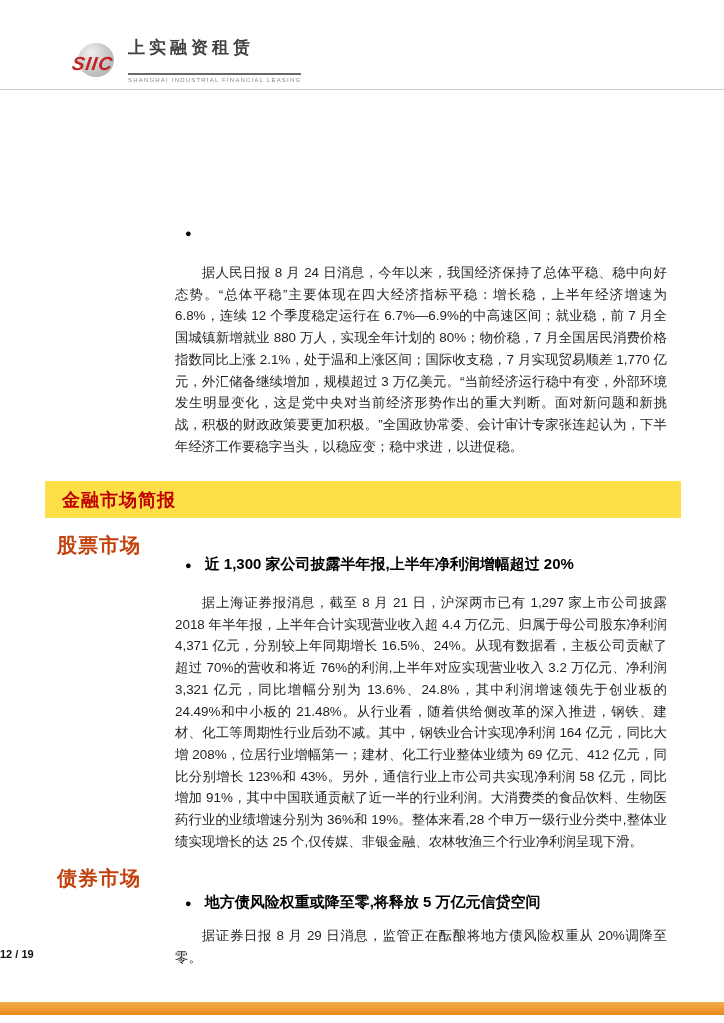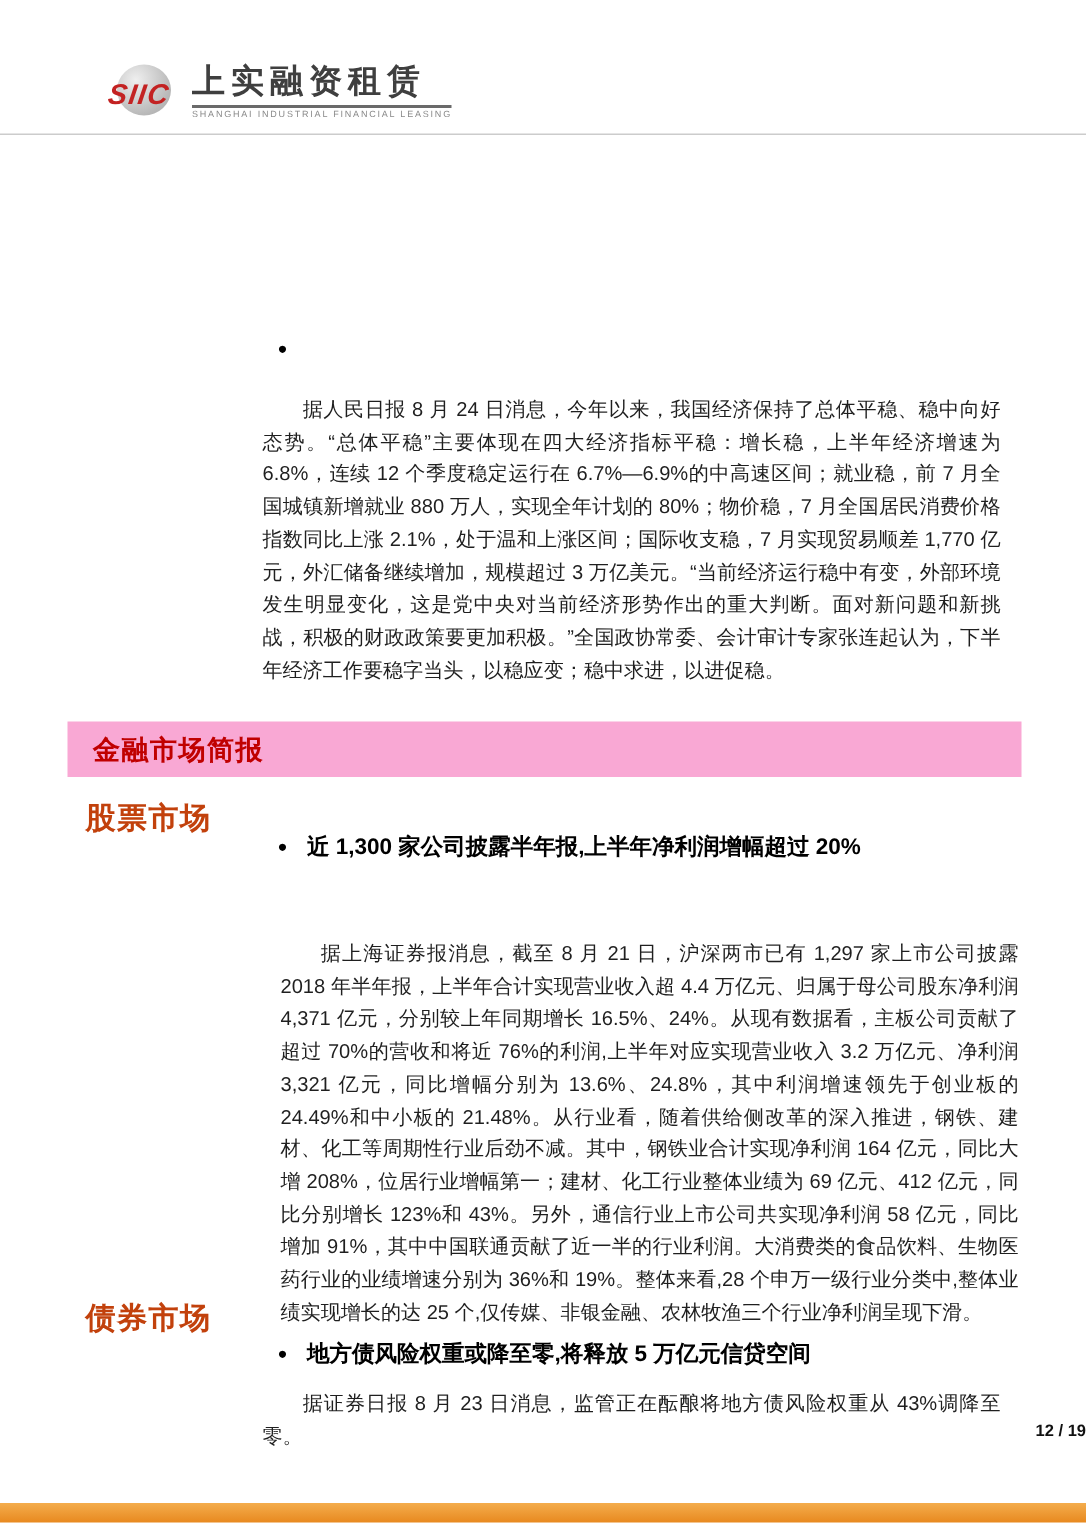--- a/index.html
+++ b/index.html
@@ -21,69 +21,69 @@
     background:radial-gradient(circle at 35% 30%,#efefef,#b9b9b9 70%,#a8a8a8);
     display:block;
   }
   .logo-siic{
     position:absolute;left:-2px;top:12px;
     font-size:19px;font-weight:bold;font-style:italic;
     color:#c32222;letter-spacing:1px;transform:skewX(-8deg);
   }
   .logo-text{display:flex;flex-direction:column;}
   .logo-cn{
-    font-size:22px;font-weight:bold;color:#3f3f3f;letter-spacing:4px;
-    border-bottom:2px solid #6a6a6a;padding-bottom:4px;line-height:1.1;
+    font-size:17px;font-weight:bold;color:#3f3f3f;letter-spacing:4px;
+    border-bottom:2px solid #6a6a6a;padding-bottom:15px;line-height:1.1;
   }
   .logo-en{
     font-size:6px;color:#8a8a8a;letter-spacing:1.2px;margin-top:2px;white-space:nowrap;
   }
   .header-rule{position:absolute;top:89px;left:0;width:724px;height:1px;background:#cccccc;}
 
   
   .body-text{
     position:absolute;left:175px;width:492px;margin:0;
     font-size:13.4px;line-height:21.7px;text-align:justify;color:#1f1f1f;
   }
   .indent{text-indent:2em;}
   .pos-p1{top:96px;}
   .pos-p2{top:262px;}
-  .pos-p3{top:625px;margin-left:12px;}
+  .pos-p3{top:592px;}
   .pos-p4{top:925px;}
 
   
   .headline{
     position:absolute;left:175px;width:500px;
     display:flex;align-items:center;gap:13px;padding-left:10px;
     font-weight:bold;font-size:15px;color:#000;
   }
   .bullet{font-size:11px;line-height:1;position:relative;top:1px;color:#000;}
   .pos-h1{top:227px;}
   .pos-h2{top:555px;}
   .pos-h3{top:893px;}
 
   
   .banner{
     position:absolute;left:45px;top:481px;width:636px;height:37px;
-    background:#f9a8d4;display:flex;align-items:center;padding-left:17px;
+    background:#fde047;display:flex;align-items:center;padding-left:17px;
     box-sizing:border-box;
   }
   .banner span{font-size:18px;font-weight:bold;color:#c00000;letter-spacing:1px;}
 
   
   .section-label{
     position:absolute;left:57px;
     font-size:20px;font-weight:bold;color:#c2410c;letter-spacing:1px;
   }
   .pos-stock-label{top:532px;}
   .pos-bond-label{top:865px;}
 
   
   .page-number{
-    position:absolute;top:948px;left:0;width:724px;text-align:right;
+    position:absolute;top:948px;left:0;width:724px;text-align:left;
     font-size:11px;font-weight:bold;color:#111;
   }
   .footer-bar{
     position:absolute;left:0;right:0;bottom:8px;height:13px;
     background:linear-gradient(to bottom,#f4ad4d,#e8891f);
   }
 </style>
 </head>
 <body>
 
@@ -123,18 +123,18 @@
 
   <p class="body-text indent pos-p3">据上海证券报消息，截至 8 月 21 日，沪深两市已有 1,297 家上市公司披露 2018 年半年报，上半年合计实现营业收入超 4.4 万亿元、归属于母公司股东净利润 4,371 亿元，分别较上年同期增长 16.5%、24%。从现有数据看，主板公司贡献了超过 70%的营收和将近 76%的利润,上半年对应实现营业收入 3.2 万亿元、净利润 3,321 亿元，同比增幅分别为 13.6%、24.8%，其中利润增速领先于创业板的 24.49%和中小板的 21.48%。从行业看，随着供给侧改革的深入推进，钢铁、建材、化工等周期性行业后劲不减。其中，钢铁业合计实现净利润 164 亿元，同比大增 208%，位居行业增幅第一；建材、化工行业整体业绩为 69 亿元、412 亿元，同比分别增长 123%和 43%。另外，通信行业上市公司共实现净利润 58 亿元，同比增加 91%，其中中国联通贡献了近一半的行业利润。大消费类的食品饮料、生物医药行业的业绩增速分别为 36%和 19%。整体来看,28 个申万一级行业分类中,整体业绩实现增长的达 25 个,仅传媒、非银金融、农林牧渔三个行业净利润呈现下滑。</p>
 
   <div class="section-label pos-bond-label">债券市场</div>
 
   <div class="headline pos-h3">
     <span class="bullet">●</span>
     <span class="headline-text">地方债风险权重或降至零,将释放 5 万亿元信贷空间</span>
   </div>
 
-  <p class="body-text indent pos-p4">据证券日报 8 月 23 日消息，监管正在酝酿将地方债风险权重从 43%调降至零。</p>
+  <p class="body-text indent pos-p4">据证券日报 8 月 29 日消息，监管正在酝酿将地方债风险权重从 20%调降至零。</p>
 
   <div class="page-number">12 / 19</div>
   <div class="footer-bar"></div>
 
 </div>
 
 </body></html>

